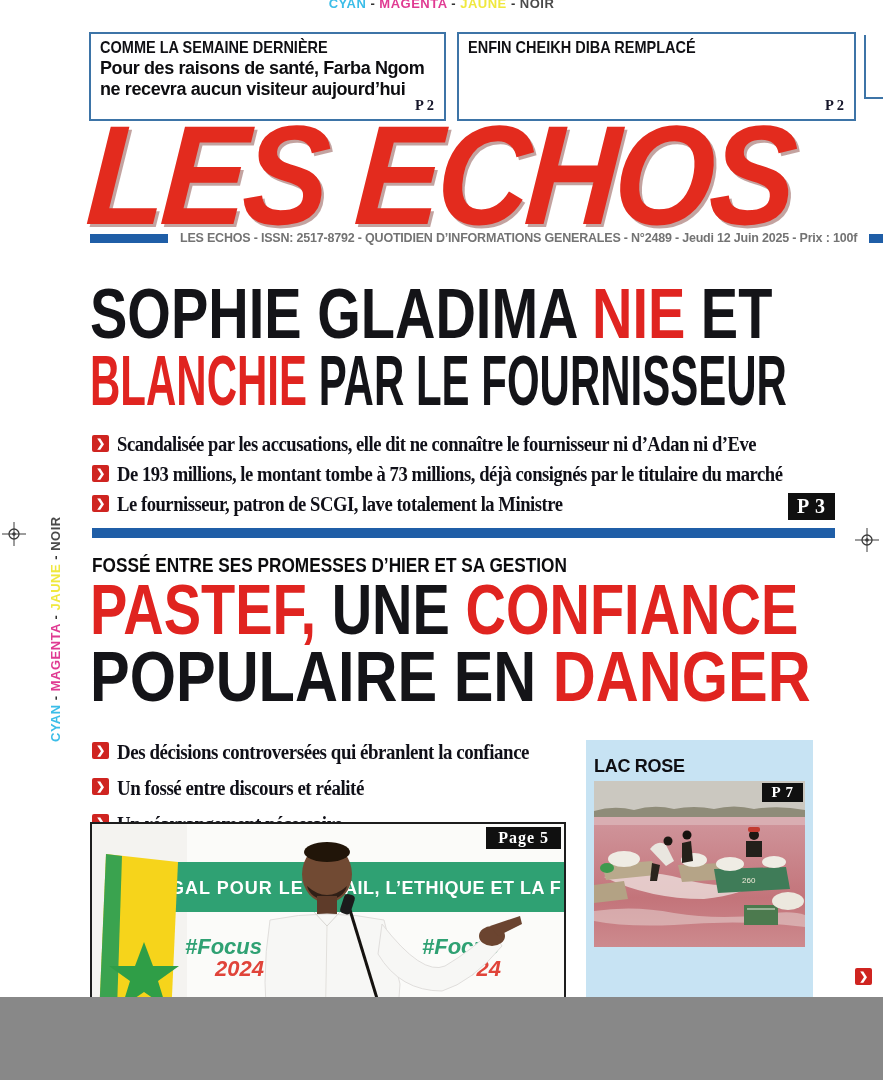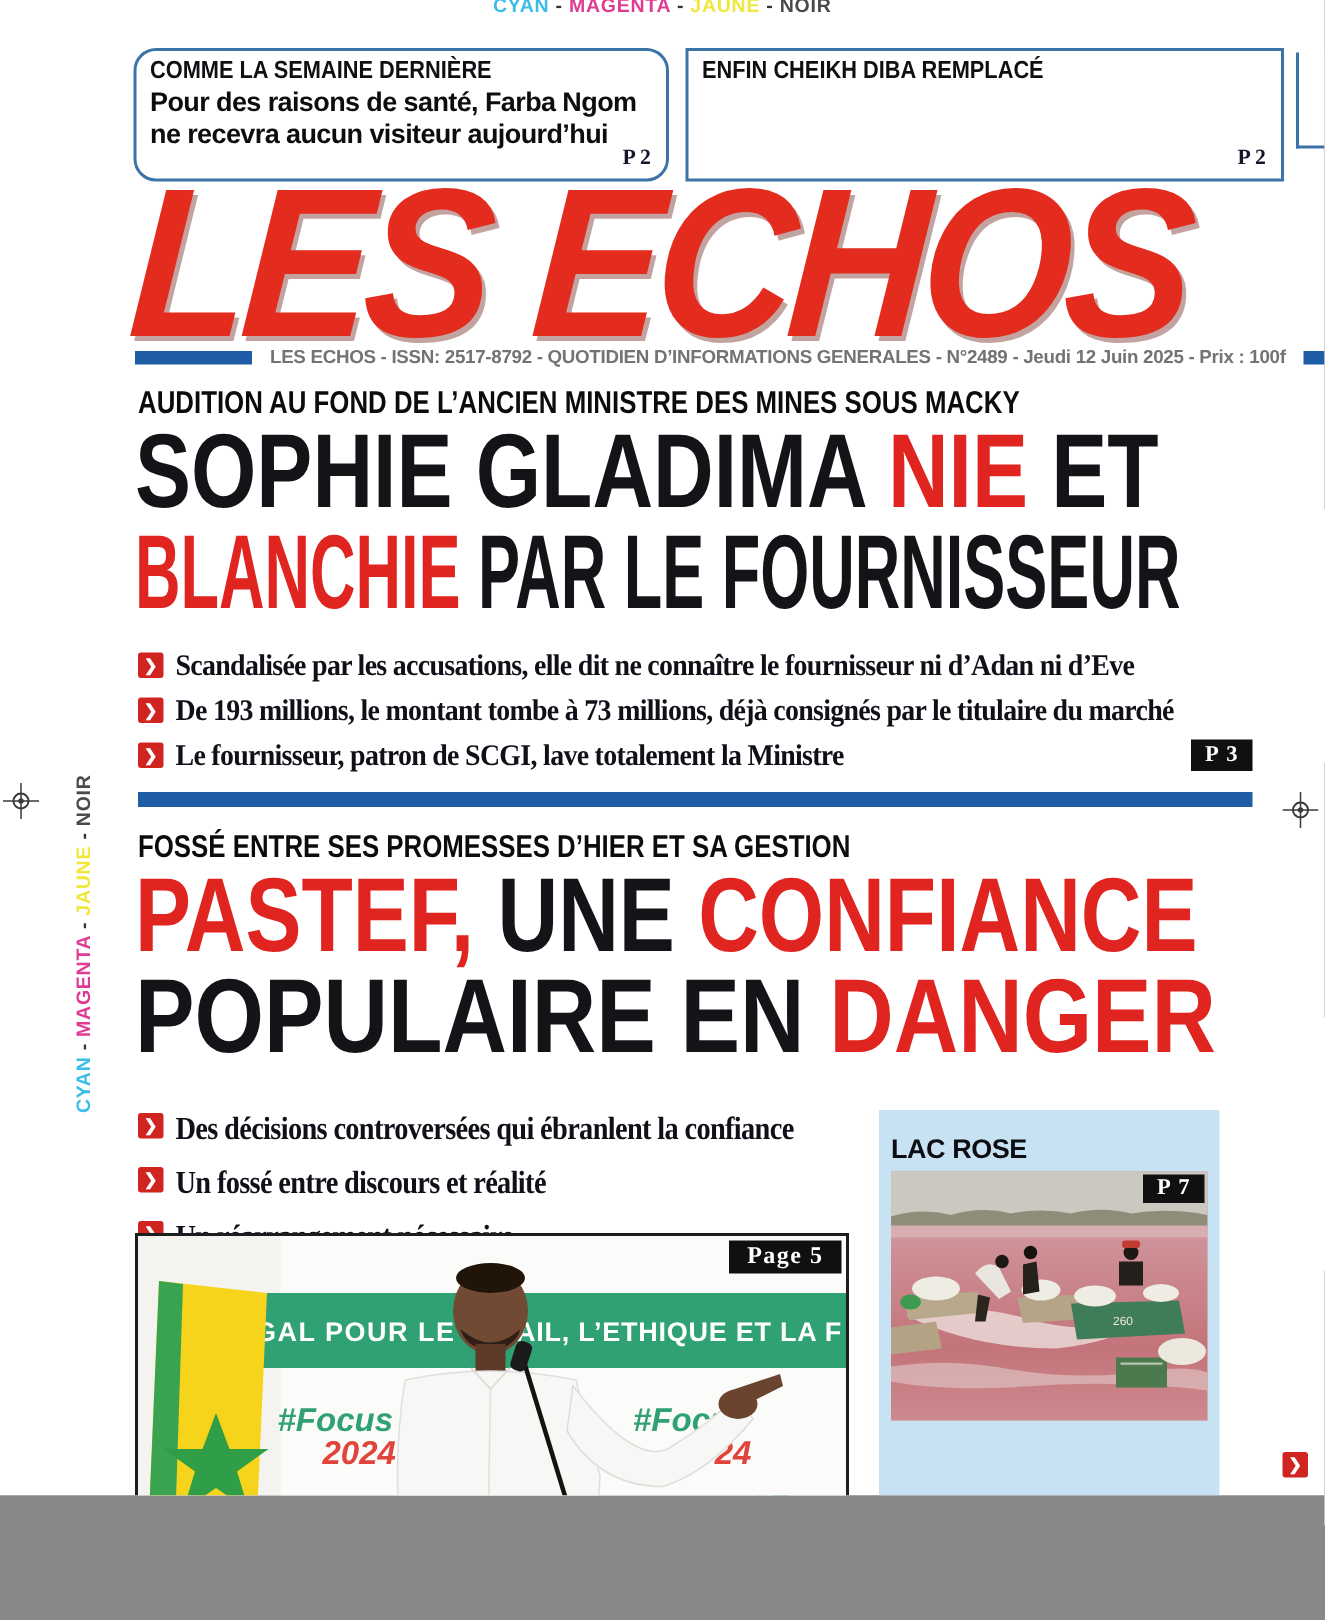--- a/index.html
+++ b/index.html
@@ -13,21 +13,21 @@
   .page{position:relative;width:883px;height:997px;background:#fff;overflow:hidden;margin:0 auto;}
 
   .colorbar{position:absolute;left:0;right:0;text-align:center;font-size:13px;font-weight:bold;letter-spacing:.5px;}
   .colorbar .w-cyan{color:var(--cyan);} .colorbar .w-mag{color:var(--magenta);}
   .colorbar .w-jau{color:var(--jaune);} .colorbar .w-noir{color:var(--noir);}
   .colorbar .sep{color:#333;white-space:pre;}
   .colorbar-top{top:-4px;} .colorbar-bottom{top:1056px;font-size:13.5px;}
   .colorbar-left{left:48px;top:742px;right:auto;transform:rotate(-90deg);transform-origin:0 0;white-space:nowrap;font-size:13px;}
 
   .teaser{position:absolute;top:32px;border:2px solid var(--box-border-blue);padding:4px 9px 4px 9px;background:#fff;}
-  .teaser-left{left:89px;width:357px;height:89px;border-radius:15px;}
+  .teaser-left{left:89px;width:357px;height:89px;}
   .teaser-right{left:457px;width:399px;height:89px;}
   .teaser-partial{left:864px;top:35px;width:30px;height:64px;border:none;border-left:2px solid var(--box-border-blue);border-bottom:2px solid var(--box-border-blue);padding:0;}
   .teaser .kicker{display:inline-block;transform:scaleX(.88);transform-origin:0 50%;white-space:nowrap;font-weight:bold;font-size:16.5px;color:#101014;}
   .teaser .ttl{font-weight:bold;font-size:18px;line-height:1.14;letter-spacing:-.4px;color:#0d0d10;margin-top:1px;}
   .teaser .pg{position:absolute;right:10px;bottom:5px;font-family:"Liberation Serif",serif;font-weight:bold;font-size:14.5px;color:#16162a;}
 
   .masthead{position:absolute;left:92px;top:118px;width:745px;height:112px;font-weight:bold;font-style:italic;font-size:136px;line-height:.82;color:var(--masthead-red);white-space:nowrap;letter-spacing:-5px;transform:skewX(-4deg) scale(.95,1.04);transform-origin:0 0;text-shadow:3px 3px 0 rgba(105,25,18,.4);}
 
   .inforow{position:absolute;left:90px;top:231px;width:747px;display:flex;align-items:center;gap:12px;}
   .inforow .bar{flex:none;width:78px;height:9px;background:var(--bar-blue);}
@@ -45,21 +45,21 @@
   .h2a{transform:scaleX(.80);} .h2b{transform:scaleX(.85);}
 
   .bullets{position:absolute;left:92px;width:745px;list-style:none;}
   .bullets li{position:relative;display:flex;align-items:flex-start;gap:8px;margin-bottom:7px;}
   .chev{flex:none;width:17px;height:17px;margin-top:2px;background:var(--chevron-red);color:#fff;font-size:11px;font-weight:bold;display:flex;align-items:center;justify-content:center;border-radius:2px;}
   .bullets .btxt{display:inline-block;font-family:"Liberation Serif",serif;font-weight:bold;font-size:20px;letter-spacing:-.5px;color:#101018;white-space:nowrap;transform:scaleX(.93);transform-origin:0 50%;}
   .bullets1{top:433px;}
   .bullets2{top:740px;width:500px;}
   .bullets2 li{margin-bottom:11px;}
   .bullets2 .btxt{font-size:21.5px;transform:scaleX(.88);}
-  .pbadge{background:var(--badge-black);color:#fff;font-family:"Liberation Serif",serif;font-weight:bold;font-size:15px;padding:2px 9px;letter-spacing:1px;}
+  .pbadge{background:var(--badge-black);color:#fff;font-family:"Liberation Serif",serif;font-weight:bold;font-size:20px;padding:2px 9px;letter-spacing:1px;}
   .pbadge-inline{position:absolute;right:2px;top:0;}
 
   .divider{position:absolute;left:92px;top:528px;width:743px;height:10px;background:var(--bar-blue);}
 
   .mainphoto{position:absolute;left:90px;top:822px;width:476px;height:221px;border:2px solid #1d1d1d;background:#f4f3f0;}
   .mainphoto .pbadge-photo{position:absolute;top:3px;right:3px;font-size:16px;padding:2px 12px;}
 
   .lacrose{position:absolute;left:586px;top:740px;width:227px;height:308px;background:var(--light-blue-bg);padding:16px 8px;}
   .lacrose .kicker{font-weight:bold;font-size:18px;letter-spacing:-.3px;color:#0e0e12;}
   .lacrose .ttl{font-weight:bold;font-size:16.5px;line-height:1.2;letter-spacing:-.45px;color:#0e0e16;}
@@ -96,21 +96,20 @@
   <div class="teaser teaser-partial"></div>
 
   <div class="masthead">LES ECHOS</div>
 
   <div class="inforow">
     <div class="bar"></div>
     <div class="txt">LES ECHOS - ISSN: 2517-8792 - QUOTIDIEN D’INFORMATIONS GENERALES - N°2489 - Jeudi 12 Juin 2025 - Prix : 100f</div>
     <div class="bar"></div>
   </div>
 
-  <div class="kickline kick1"><span>AUDITION AU FOND DE L’ANCIEN MINISTRE DES MINES SOUS MACKY</span></div>
 
   <div class="headline hline1">
     <span class="hl h1a"><span>SOPHIE GLADIMA </span><span class="red">NIE</span><span> ET</span></span>
     <span class="hl h1b"><span class="red">BLANCHIE</span><span> PAR LE FOURNISSEUR</span></span>
   </div>
 
   <ul class="bullets bullets1">
     <li>
         <span class="chev">❯</span>
         <span class="btxt">Scandalisée par les accusations, elle dit ne connaître le fournisseur ni d’Adan ni d’Eve</span>

